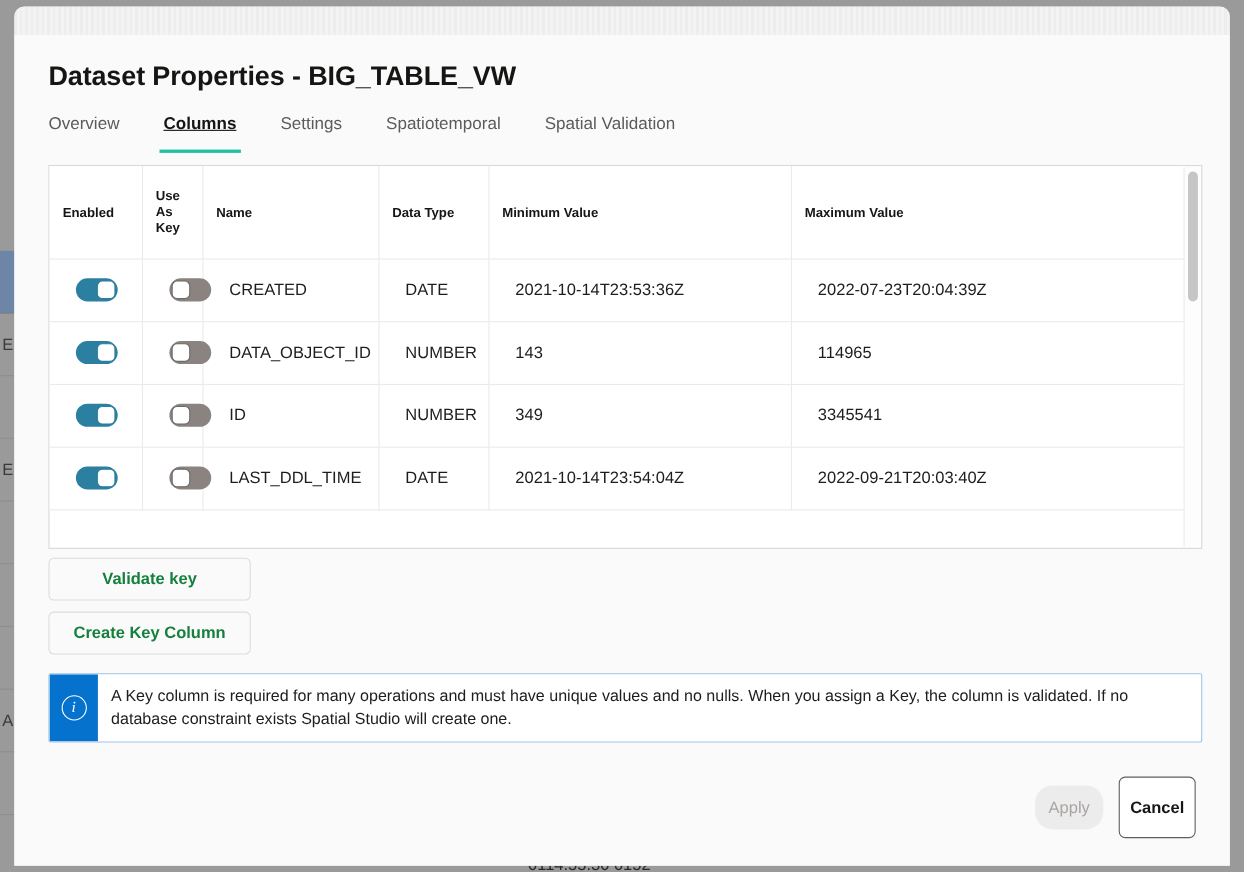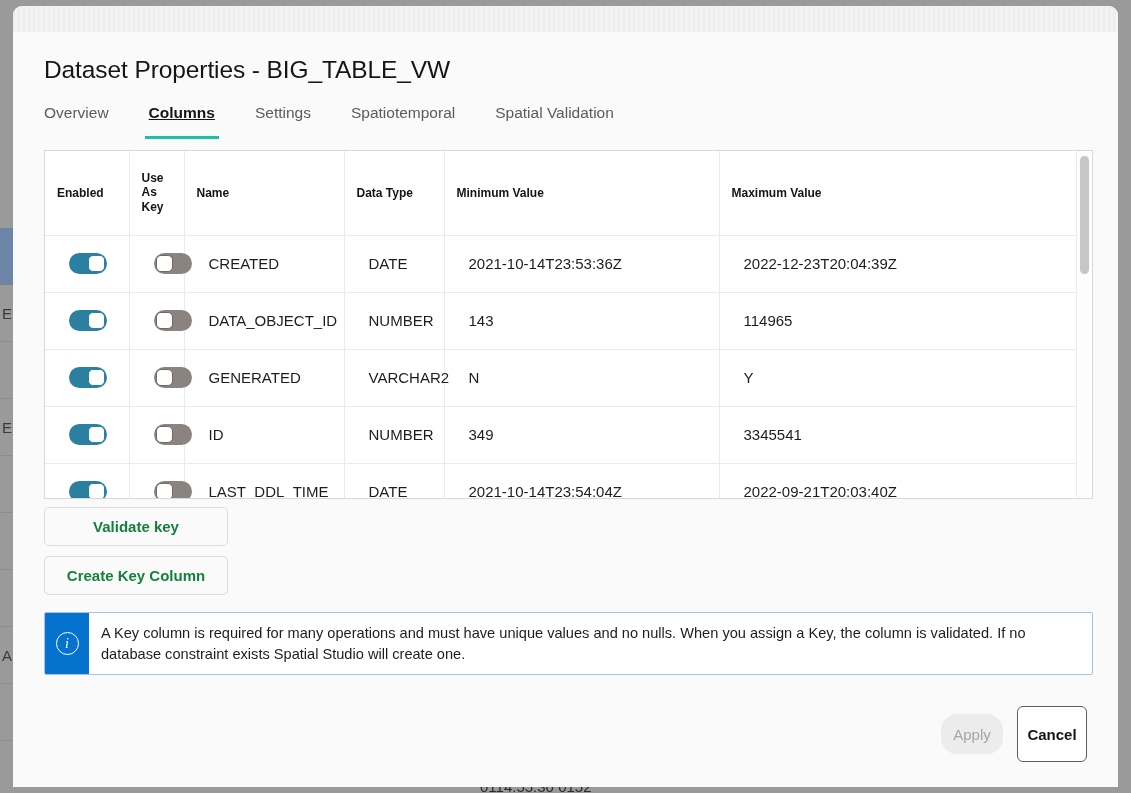--- a/index.html
+++ b/index.html
@@ -69,21 +69,21 @@
   }
   .dialog-inner {
     position: absolute;
     left: 0; top: 26px; right: 0; bottom: 0;
     background: #fafafa;
     padding: 0 31px;
   }
 
   .dlg-title {
     font-size: 24.5px;
-    font-weight: normal;
+    font-weight: bold;
     color: #161513;
     letter-spacing: -0.1px;
     padding-top: 24px;
   }
 
   
   .tabs {
     display: flex;
     gap: 0;
     margin-top: 20px;
@@ -336,37 +336,29 @@
               <th class="c-max">Maximum Value</th>
             </tr>
           </thead>
           <tbody id="grid-body">
               <tr>
                 <td class="c-enabled"><span class="toggle on"><span class="knob"></span></span></td>
                 <td class="c-key"><span class="toggle off"><span class="knob"></span></span></td>
                 <td class="c-name">CREATED</td>
                 <td class="c-type">DATE</td>
                 <td class="c-min">2021-10-14T23:53:36Z</td>
-                <td class="c-max">2022-12-23T20:04:39Z</td>
+                <td class="c-max">2022-07-23T20:04:39Z</td>
               </tr>
               <tr>
                 <td class="c-enabled"><span class="toggle on"><span class="knob"></span></span></td>
                 <td class="c-key"><span class="toggle off"><span class="knob"></span></span></td>
                 <td class="c-name">DATA_OBJECT_ID</td>
                 <td class="c-type">NUMBER</td>
                 <td class="c-min">143</td>
                 <td class="c-max">114965</td>
-              </tr>
-              <tr>
-                <td class="c-enabled"><span class="toggle on"><span class="knob"></span></span></td>
-                <td class="c-key"><span class="toggle off"><span class="knob"></span></span></td>
-                <td class="c-name">GENERATED</td>
-                <td class="c-type">VARCHAR2</td>
-                <td class="c-min">N</td>
-                <td class="c-max">Y</td>
               </tr>
               <tr>
                 <td class="c-enabled"><span class="toggle on"><span class="knob"></span></span></td>
                 <td class="c-key"><span class="toggle off"><span class="knob"></span></span></td>
                 <td class="c-name">ID</td>
                 <td class="c-type">NUMBER</td>
                 <td class="c-min">349</td>
                 <td class="c-max">3345541</td>
               </tr>
               <tr>

